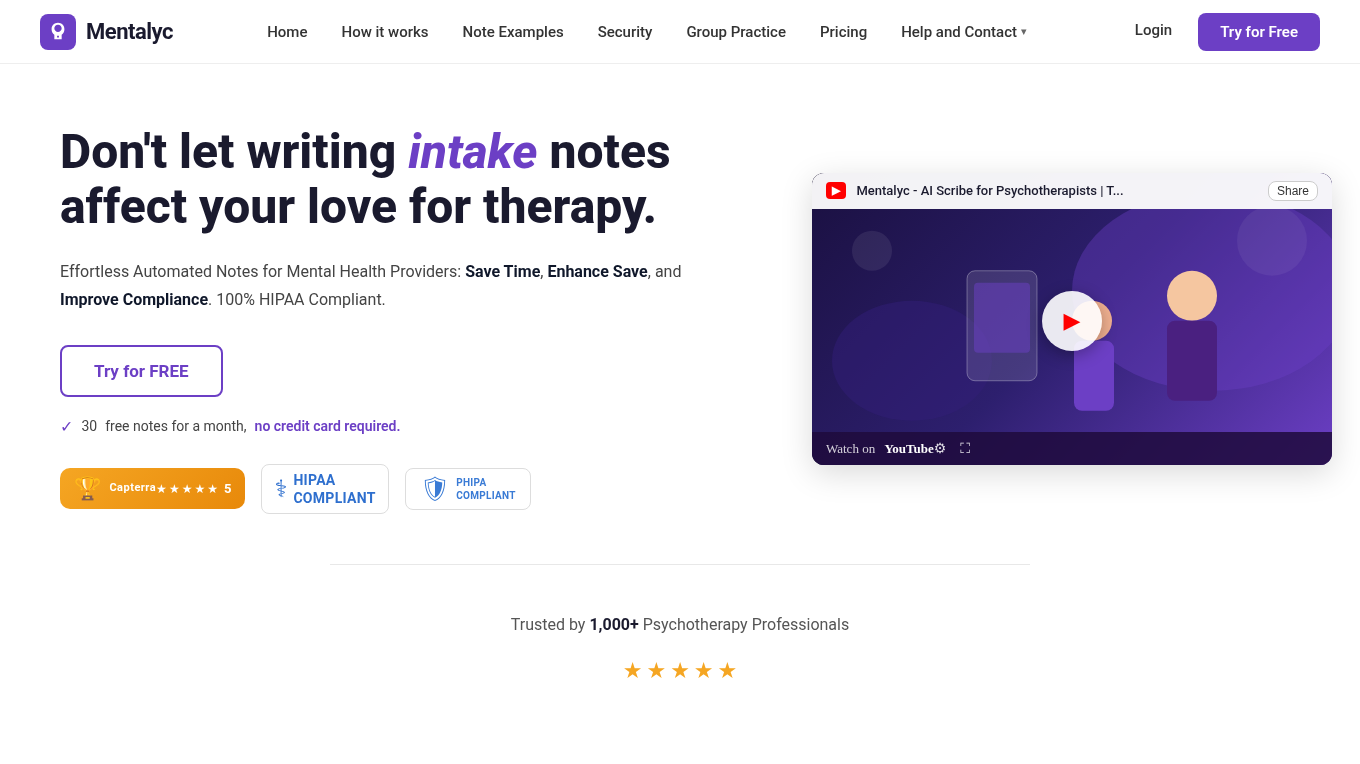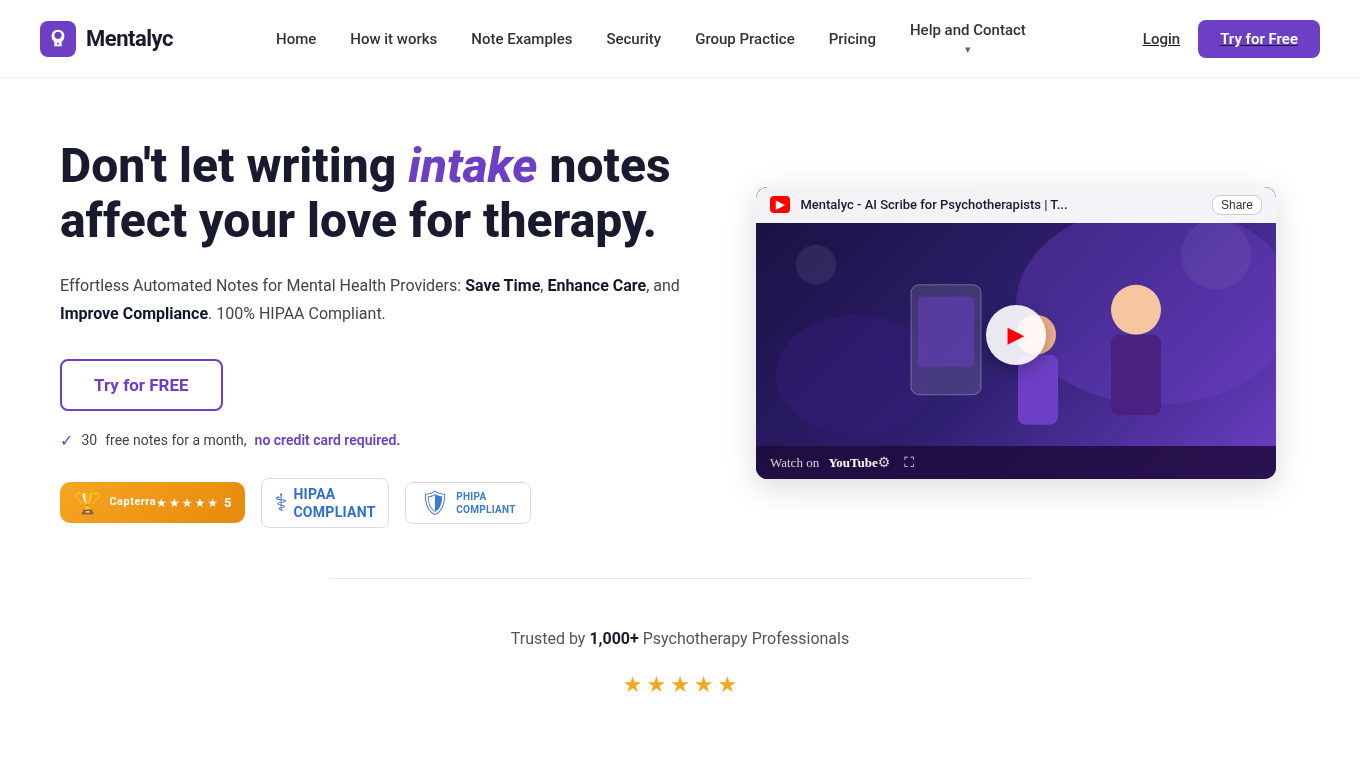--- a/index.html
+++ b/index.html
@@ -9,21 +9,21 @@
       color: #1a1a2e;
       overflow-x: hidden;
     }
 
     
     nav {
       display: flex;
       align-items: center;
       justify-content: space-between;
       padding: 0 40px;
-      height: 78px;
+      height: 64px;
       border-bottom: 1px solid #eee;
       position: sticky;
       top: 0;
       background: #fff;
       z-index: 100;
     }
     .nav-logo {
       display: flex;
       align-items: center;
       gap: 10px;
@@ -61,31 +61,28 @@
       font-size: 15px;
       font-weight: 500;
       padding: 8px 14px;
       border-radius: 6px;
       transition: background 0.15s;
     }
     .nav-links .has-dropdown {
       display: flex;
       align-items: center;
       gap: 4px;
-      flex-direction: column;
     }
     .nav-links .has-dropdown .chevron {
       font-size: 11px;
       color: #666;
     }
     .nav-actions {
       display: flex;
-      align-items: center;
-      gap: 4px;
-      text-decoration: underline;
+      gap: 12px;
     }
     .nav-login {
       text-decoration: none;
       color: #333;
       font-size: 15px;
       font-weight: 500;
       padding: 8px 14px;
     }
     .nav-cta {
       background: #6c3fc5;
@@ -98,21 +95,21 @@
       cursor: pointer;
       text-decoration: none;
       white-space: nowrap;
     }
 
     
     .hero {
       display: flex;
       align-items: center;
       justify-content: space-between;
-      padding: 60px 84px 40px 60px;
+      padding: 60px 28px 40px 60px;
       max-width: 1360px;
       margin: 0 auto;
       gap: 40px;
     }
     .hero-left {
       flex: 1;
       max-width: 680px;
     }
     .hero-title {
       font-size: 48px;
@@ -451,21 +448,21 @@
     <a href="#" class="nav-cta">Try for Free</a>
   </div>
 </nav>
 
 <section class="hero">
   <div class="hero-left">
     <h1 class="hero-title">
       <span>Don't let writing </span><span class="highlight">intake</span><span> notes affect your love for therapy.</span>
     </h1>
     <p class="hero-subtitle">
-      Effortless Automated Notes for Mental Health Providers: <strong>Save Time</strong>, <strong>Enhance Care</strong>, and <strong>Improve Compliance</strong>. 100% HIPAA Compliant.
+      Effortless Automated Notes for Mental Health Providers: <strong>Save Time</strong>, <strong>Enhance Save</strong>, and <strong>Improve Compliance</strong>. 100% HIPAA Compliant.
     </p>
     <a href="#" class="hero-cta-btn">Try for FREE</a>
     <div class="hero-free-note">
       <span class="check">✓</span>
       <span>30</span>
       <span>free notes for a month,</span>
       <span class="link">no credit card required.</span>
     </div>
     <div class="hero-badges">
 

